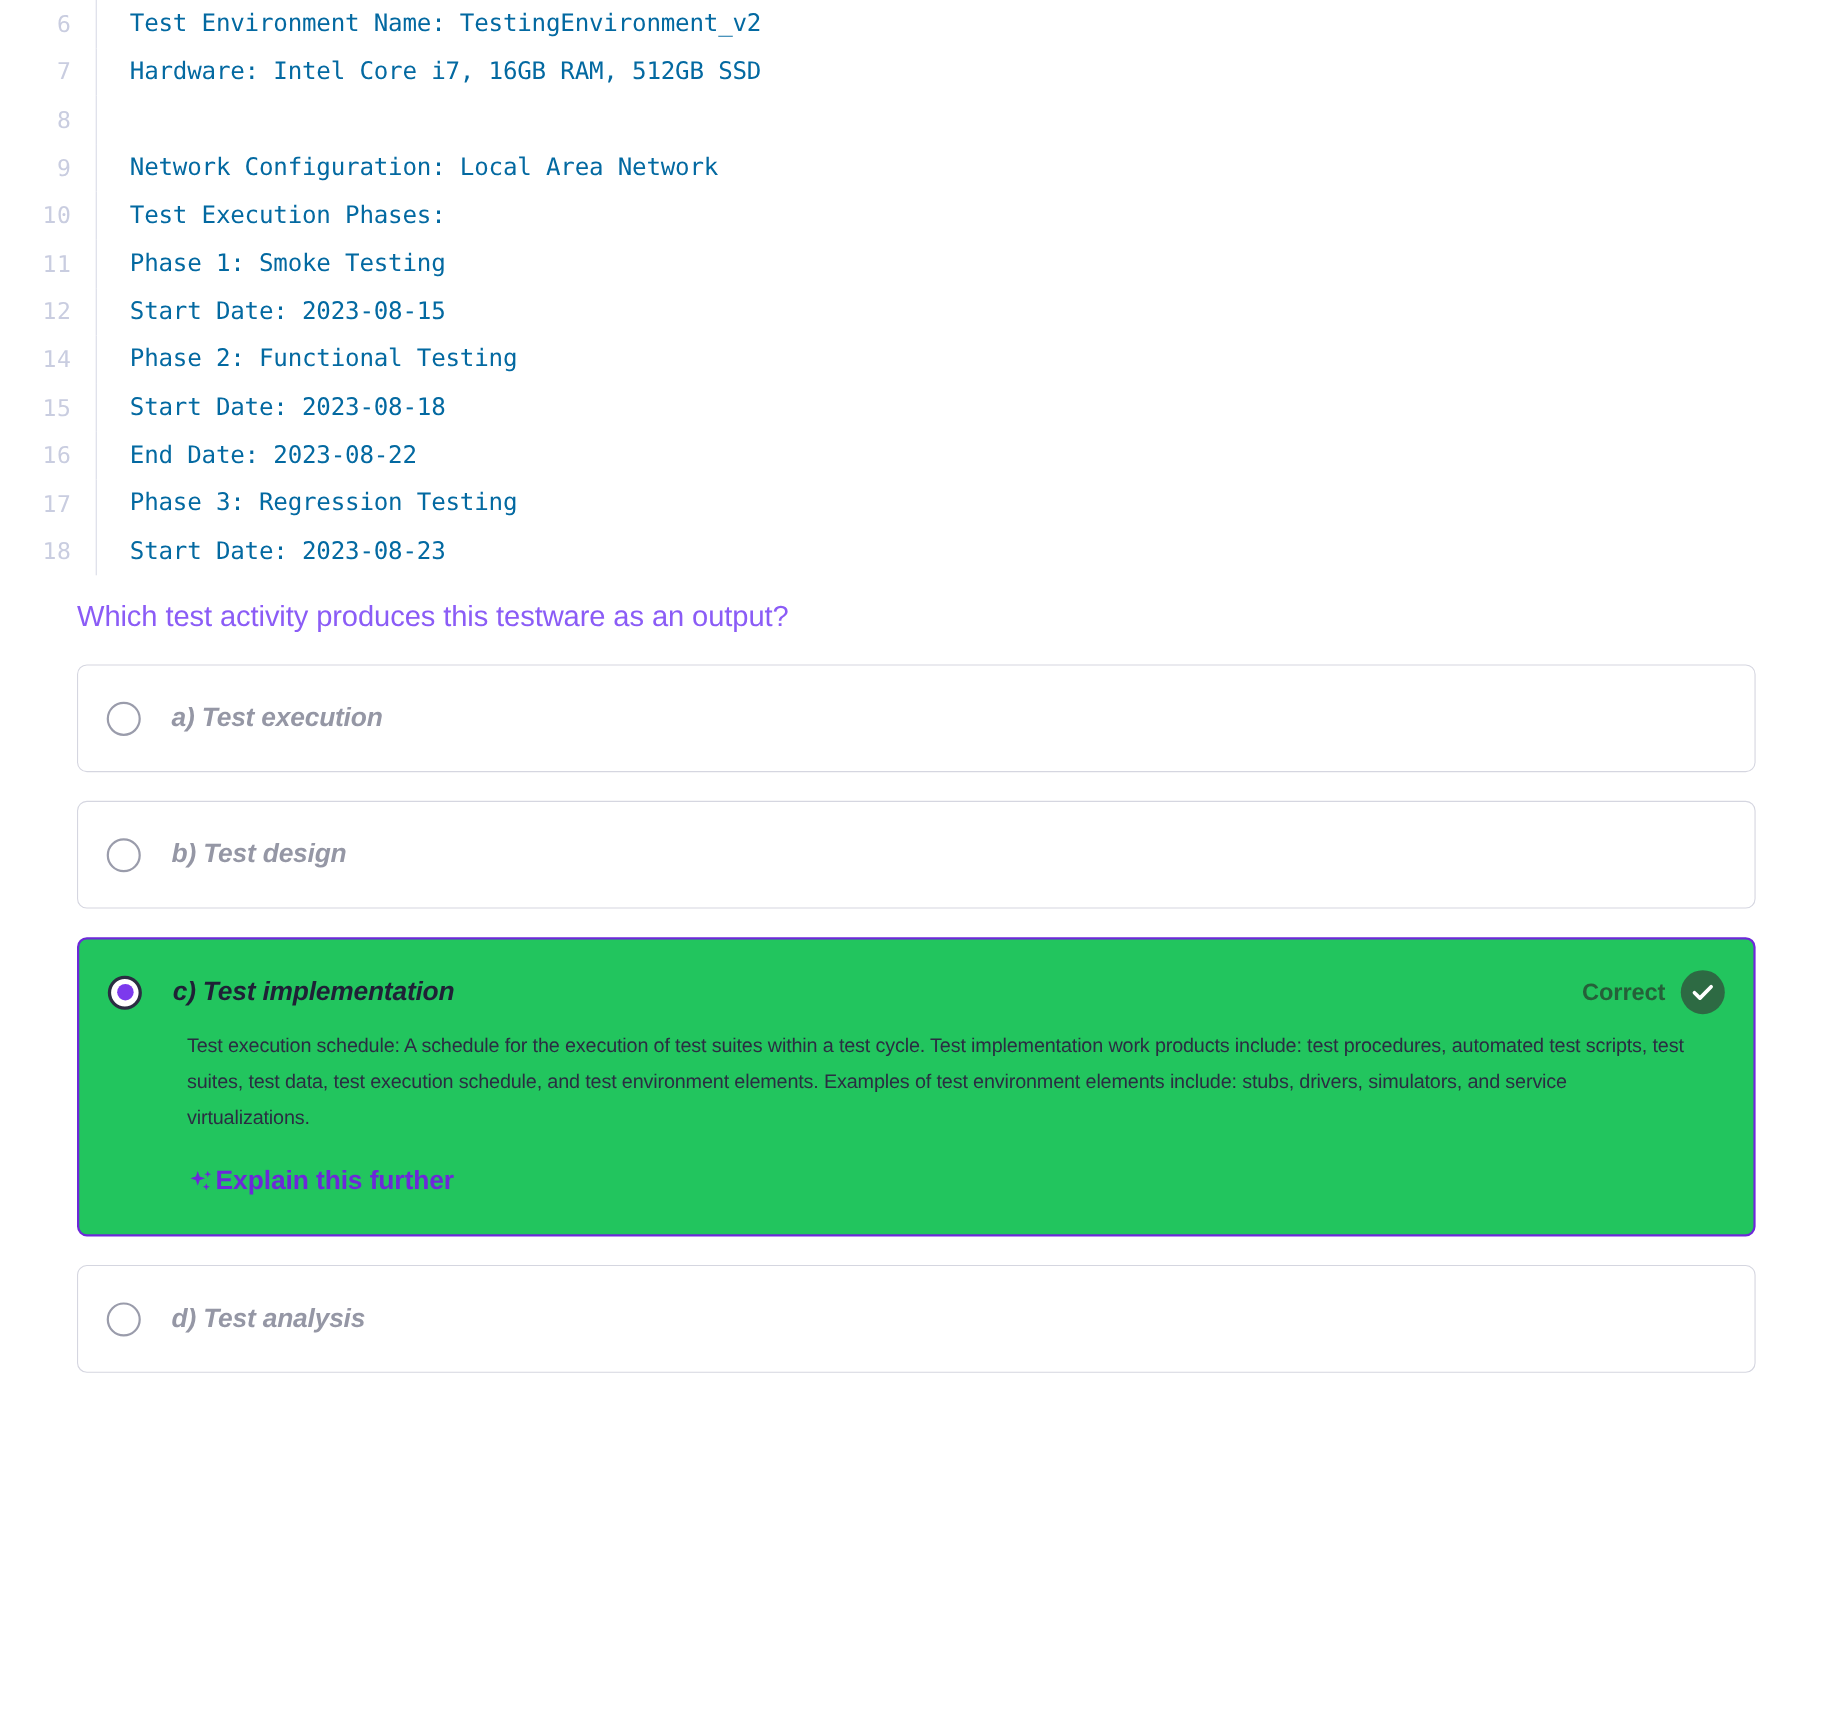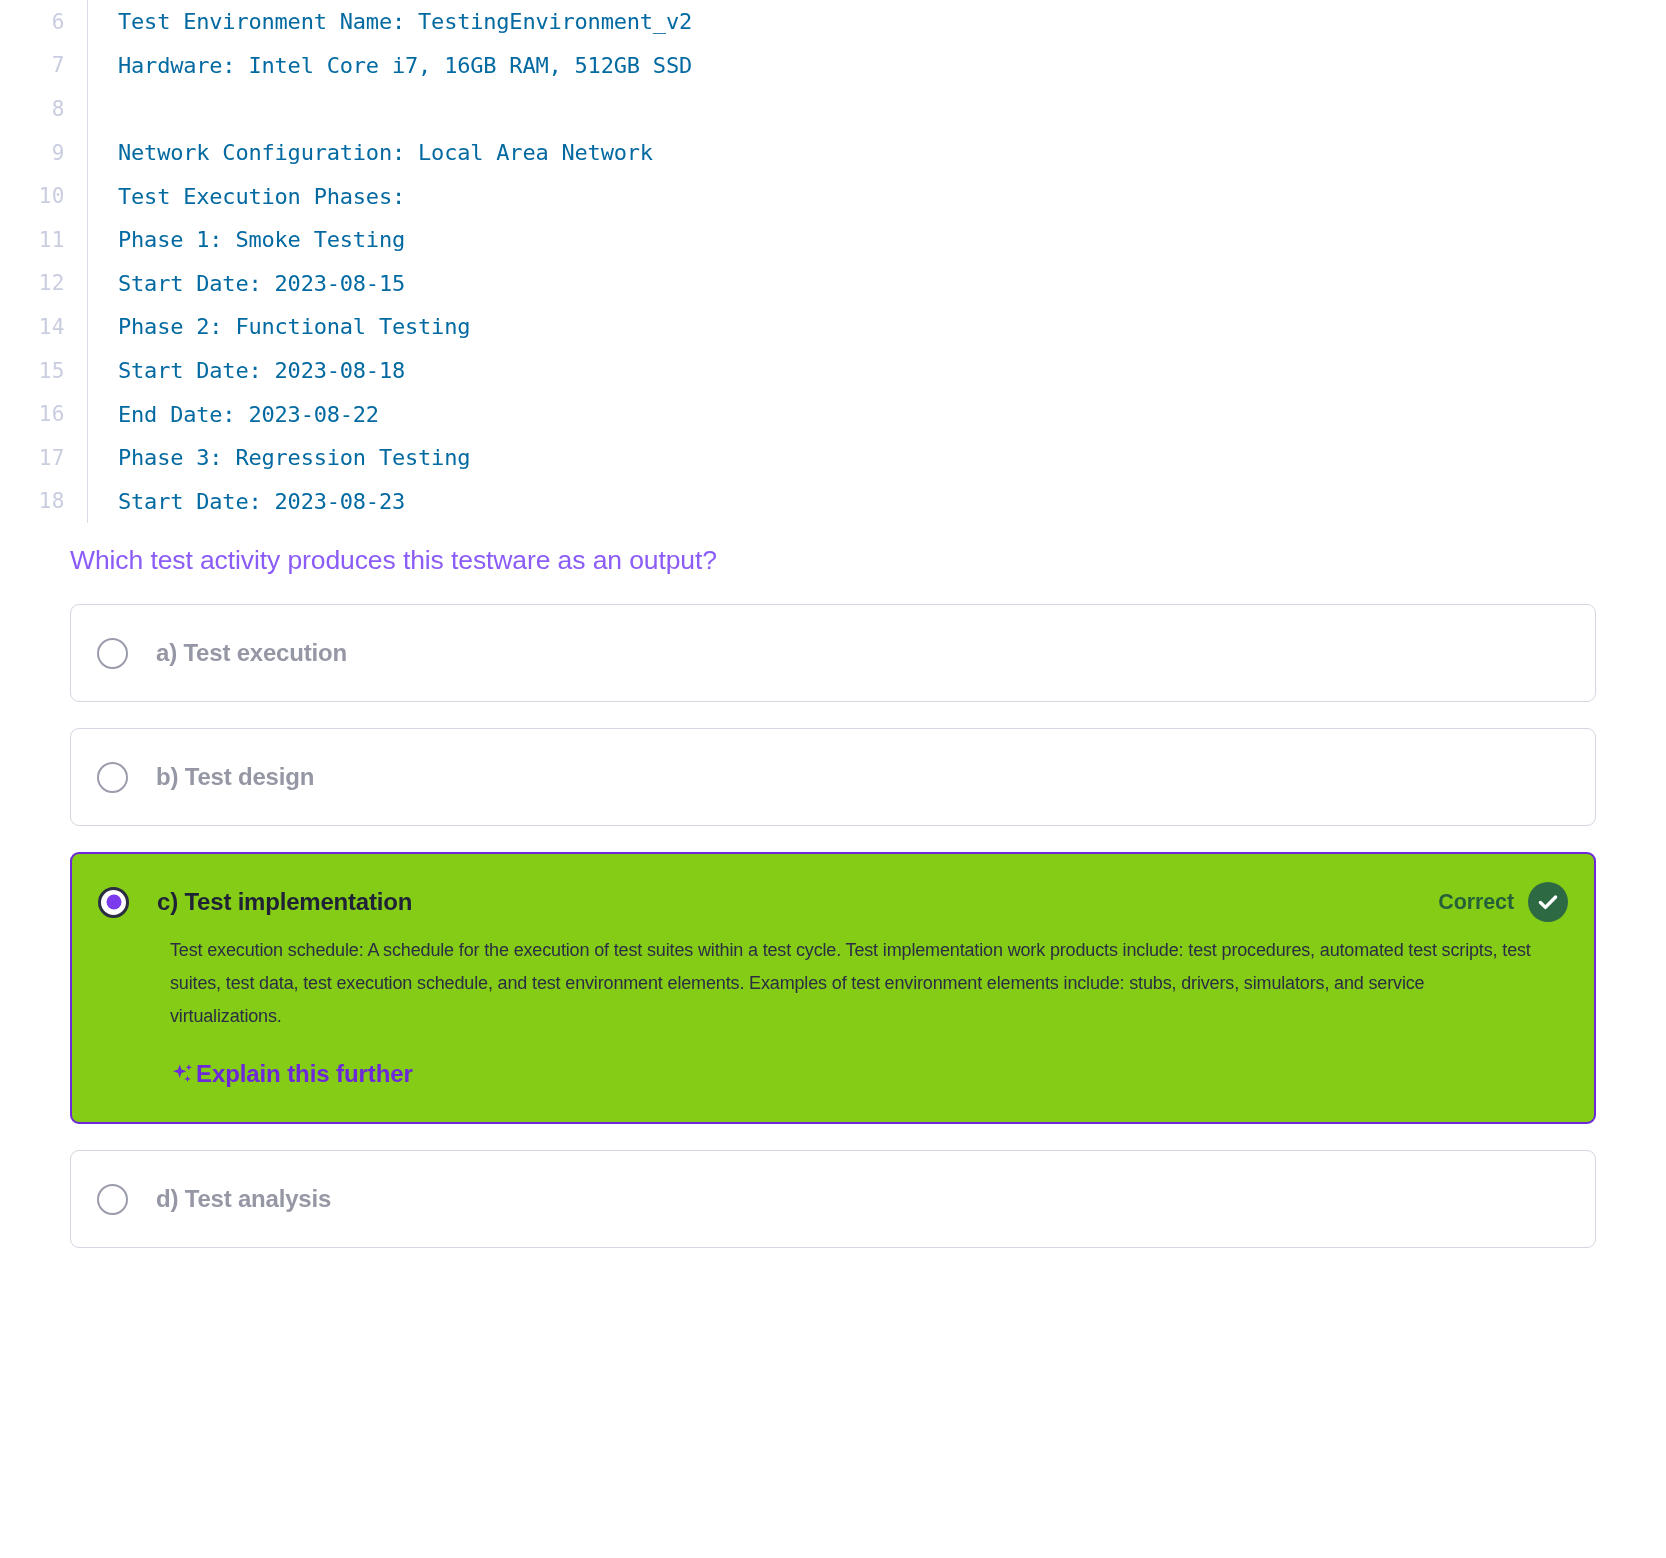--- a/index.html
+++ b/index.html
@@ -90,26 +90,27 @@
     box-sizing: border-box;
     flex: 0 0 31px;
     background: transparent;
   }
   .opt-label {
     font-size: 24px;
     font-weight: bold;
     color: #9597a5;
     margin-left: 28px;
     letter-spacing: -0.2px;
+    font-style: italic;
   }
 
   
   .option.correct {
     border: 2.5px solid #6d28d9;
-    background: #84cc16;
+    background: #22c55e;
     padding-bottom: 4px;
   }
   .option.correct .option-row {
     min-height: 0;
     padding: 28px 26px 0 26px;
     align-items: center;
   }
   .option.correct .radio {
     border: 3.4px solid #2b2d42;
     position: relative;

